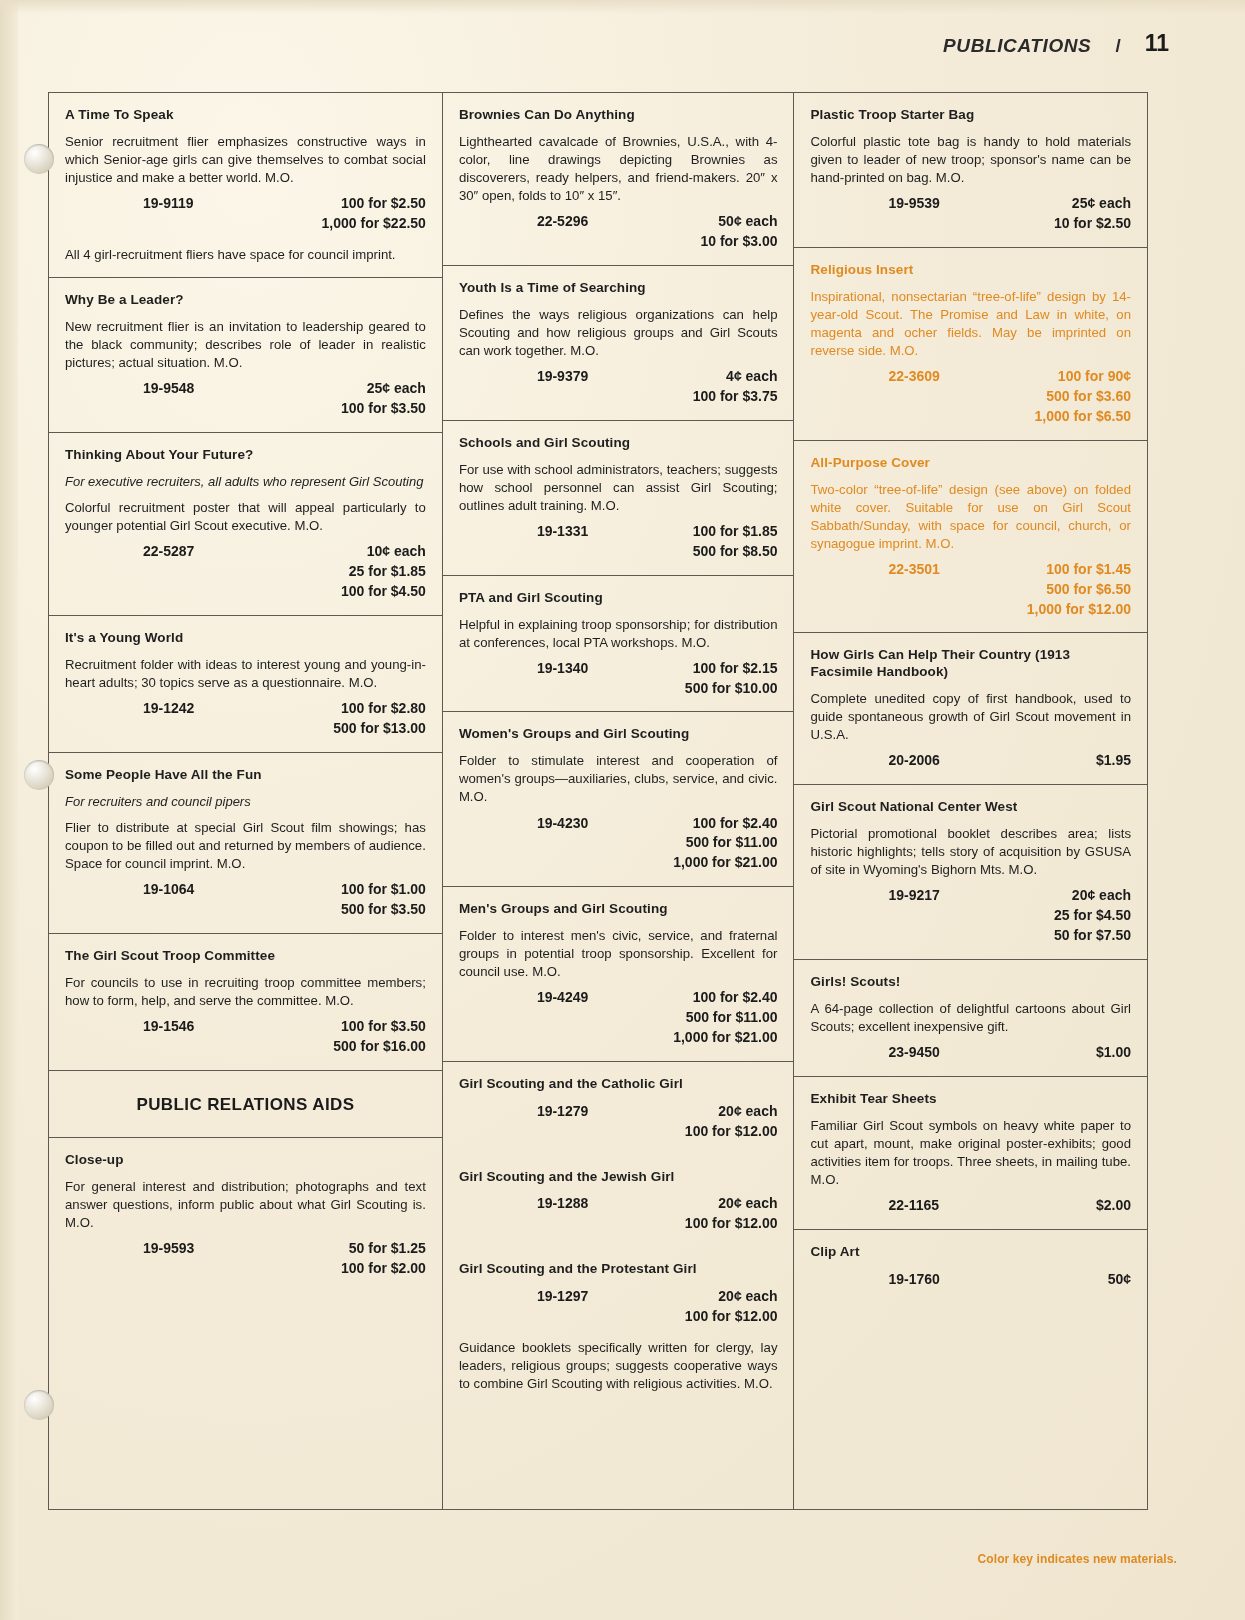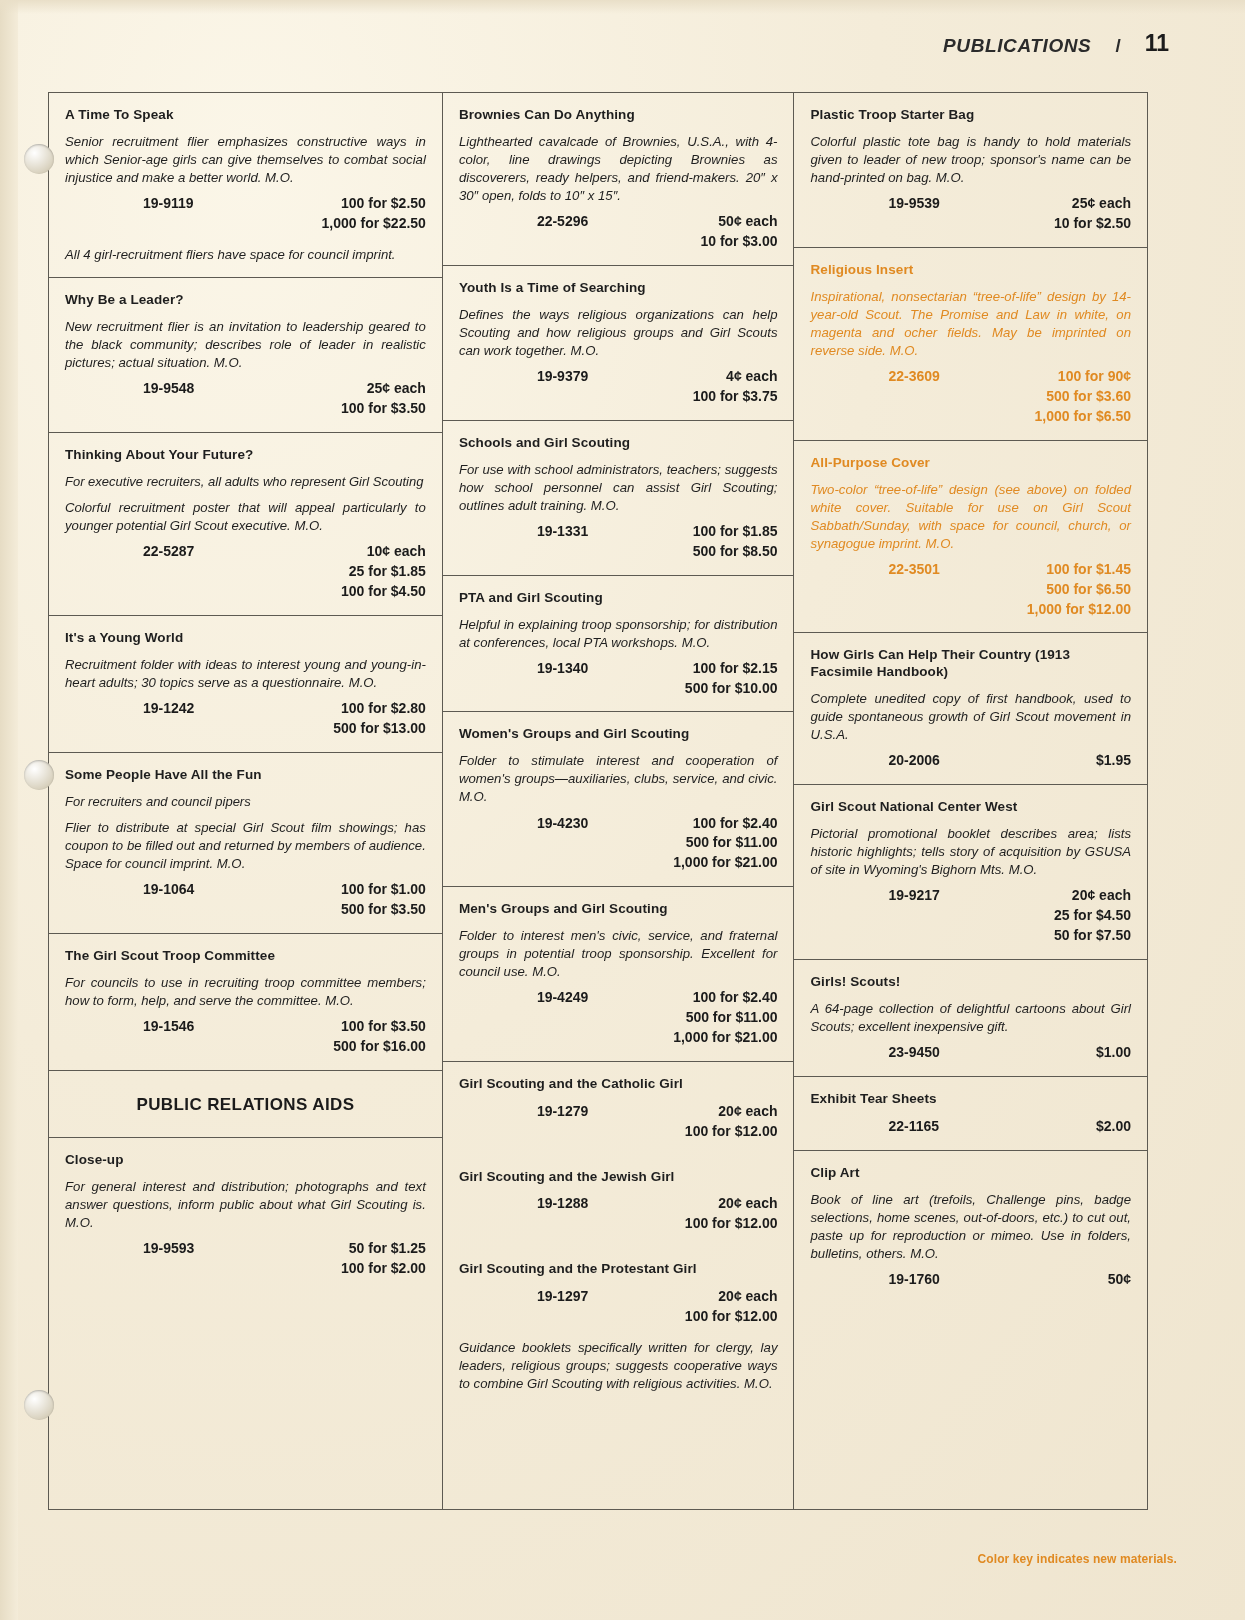--- a/index.html
+++ b/index.html
@@ -101,21 +101,20 @@
     font-style: italic;
     color: #232323;
     line-height: 1.35;
   }
   .entry p {
     margin: 0 0 7px 0;
     font-size: 13.2px;
     line-height: 1.37;
     color: #1f1f1f;
     text-align: justify;
-    font-style: italic;
   }
   .entry p:last-child { margin-bottom: 0; }
 
   .price-block {
     margin-top: 2px;
   }
   .price-row {
     display: flex;
     justify-content: space-between;
     font-size: 14px;
@@ -504,30 +503,30 @@
           <p>A 64-page collection of delightful cartoons about Girl Scouts; excellent inexpensive gift.</p>
           <div class="price-block">
             <div class="price-row">
               <span class="code">23-9450</span>
               <span class="amt">$1.00</span>
             </div>
           </div>
         </div>
         <div class="entry">
           <h3>Exhibit Tear Sheets</h3>
+          <p>Familiar Girl Scout symbols on heavy white paper to cut apart, mount, make original poster-exhibits; good activities item for troops. Three sheets, in mailing tube. M.O.</p>
           <div class="price-block">
             <div class="price-row">
               <span class="code">22-1165</span>
               <span class="amt">$2.00</span>
             </div>
           </div>
         </div>
         <div class="entry">
           <h3>Clip Art</h3>
-          <p>Book of line art (trefoils, Challenge pins, badge selections, home scenes, out-of-doors, etc.) to cut out, paste up for reproduction or mimeo. Use in folders, bulletins, others. M.O.</p>
           <div class="price-block">
             <div class="price-row">
               <span class="code">19-1760</span>
               <span class="amt">50¢</span>
             </div>
           </div>
         </div>
       </div>
     </div>
 

